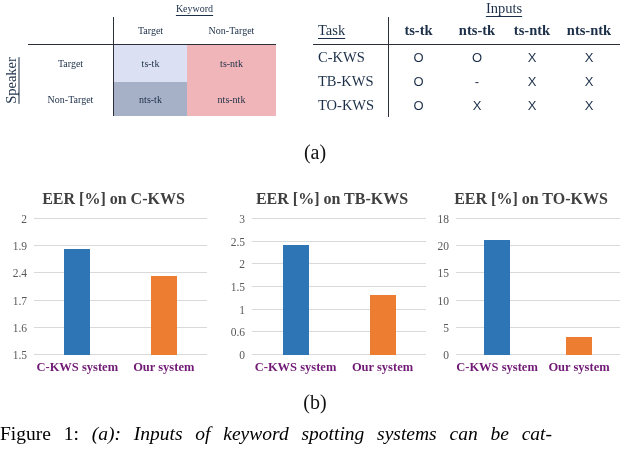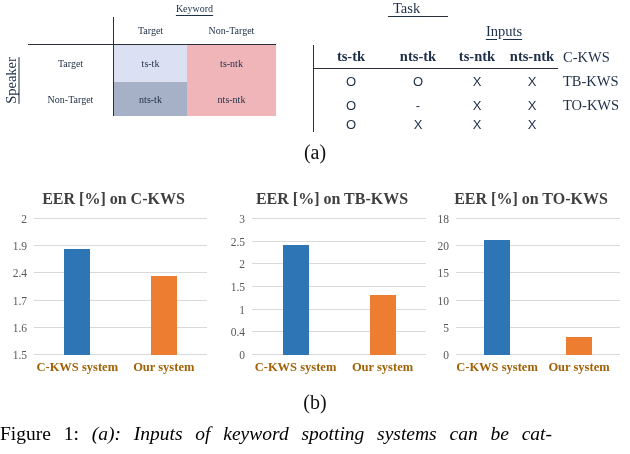--- a/index.html
+++ b/index.html
@@ -54,21 +54,21 @@
                  font-size:16px; color:#3f3f3f; height:20px; line-height:20px; }
   .plot-row { display:flex; margin-top:10px; height:136px; }
   .yaxis { position:relative; width:32px; }
   .ytick { position:absolute; right:7px; transform:translateY(50%);
            font-size:11.5px; color:#595959; line-height:12px; }
   .plot-area { position:relative; flex:1; }
   .gridline { position:absolute; left:0; right:0; height:1px; background:#d9d9d9; }
   .bar { position:absolute; bottom:0; width:26px; transform:translateX(-50%); }
   .cats { position:relative; height:18px; margin-top:4px; margin-left:32px; }
   .cat { position:absolute; top:1px; transform:translateX(-50%); white-space:nowrap;
-         font-weight:bold; font-size:12.5px; color:#a16207; }
+         font-weight:bold; font-size:12.5px; color:#701a75; }
 </style>
 </head>
 <body>
 
 <div id="page">
 
   <div class="kw-wrap">
     <div class="speaker-rot u">Speaker</div>
     <div class="kw-grid">
       <div class="tcell"></div>
@@ -84,23 +84,23 @@
 
       <div class="tcell">Non-Target</div>
       <div class="tcell vline" style="background-color: rgb(166, 176, 198);">nts-tk</div>
       <div class="tcell" style="background-color: rgb(240, 181, 184);">nts-ntk</div>
     </div>
   </div>
 
   <div class="in-wrap">
     <div class="in-grid">
       <div class="tcell"></div>
+      <div class="tcell span25 u">Inputs</div>
+
       <div class="tcell tleft hline u">Task</div>
-
-      <div class="tcell span25 u">Inputs</div>
       <div class="tcell hline vline bold">ts-tk</div>
       <div class="tcell hline bold">nts-tk</div>
       <div class="tcell hline bold">ts-ntk</div>
       <div class="tcell hline bold">nts-ntk</div>
 
       <div class="tcell tleft">C-KWS</div>
       <div class="tcell vline mark">O</div>
       <div class="tcell mark">O</div>
       <div class="tcell mark">X</div>
       <div class="tcell mark">X</div>
@@ -147,21 +147,21 @@
       <div class="cats">
           <div class="cat" style="left: 25%;">C-KWS system</div>
           <div class="cat" style="left: 75%;">Our system</div>
         </div>
     </div>
     <div class="chart" id="chart-1">
       <div class="chart-title">EER [%] on TB-KWS</div>
       <div class="plot-row">
         <div class="yaxis">
             <div class="ytick" style="bottom: 0%;">0</div>
-            <div class="ytick" style="bottom: 16.6667%;">0.4</div>
+            <div class="ytick" style="bottom: 16.6667%;">0.6</div>
             <div class="ytick" style="bottom: 33.3333%;">1</div>
             <div class="ytick" style="bottom: 50%;">1.5</div>
             <div class="ytick" style="bottom: 66.6667%;">2</div>
             <div class="ytick" style="bottom: 83.3333%;">2.5</div>
             <div class="ytick" style="bottom: 100%;">3</div>
           </div>
         <div class="plot-area">
             <div class="gridline" style="bottom: 0%;"></div>
             <div class="gridline" style="bottom: 16.6667%;"></div>
             <div class="gridline" style="bottom: 33.3333%;"></div>

